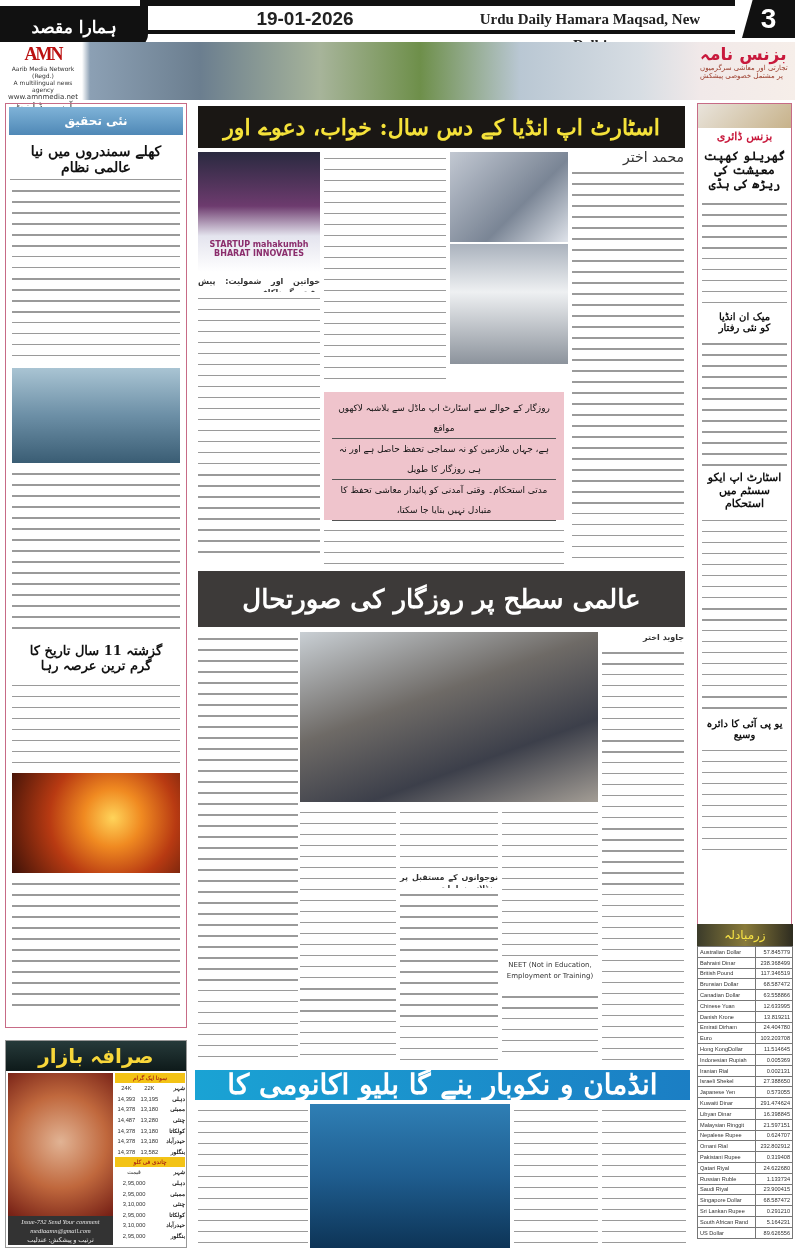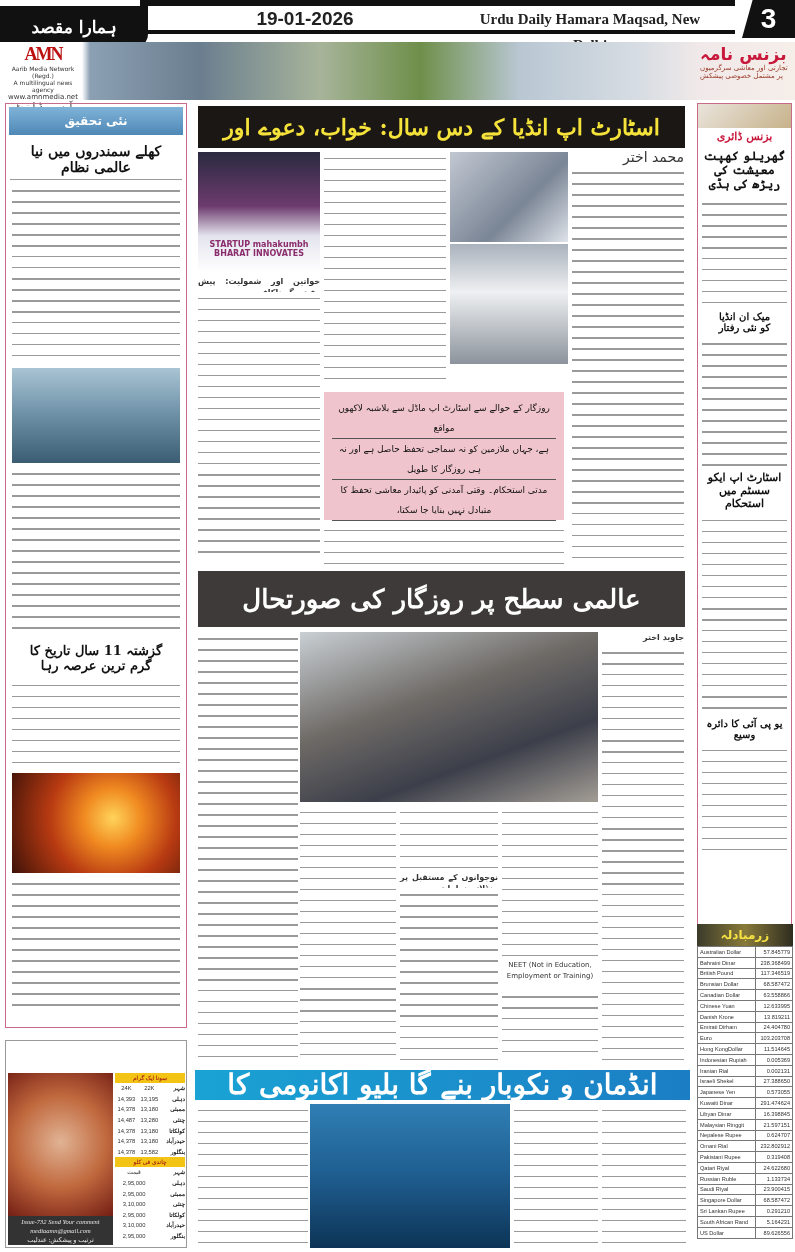--- a/index.html
+++ b/index.html
@@ -30,21 +30,21 @@
 .lines{background:repeating-linear-gradient(#fff 0,#fff 6px,#9a9a9a 6px,#9a9a9a 7.5px,#fff 7.5px,#fff 11px)}
 .img{background:#888}
 
 #h1{left:198px;top:106px;width:487px;height:42px;background:#1a1714;color:#f5e23a;font-family:"DejaVu Serif",serif;font-size:22px;font-weight:bold;text-align:center;line-height:42px;direction:rtl}
 #h2{left:198px;top:571px;width:487px;height:56px;background:#3d3a39;color:#fff;font-family:"DejaVu Serif",serif;font-size:26px;font-weight:bold;text-align:center;line-height:56px;direction:rtl}
 #h3{left:195px;top:1100px;width:495px;height:30px;background:linear-gradient(90deg,#1aa3d4,#1b7ec4);color:#fff;font-family:"DejaVu Serif",serif;font-size:28px;font-weight:bold;text-align:center;line-height:30px;direction:rtl;transform:translateY(-30px)}
 #pull{left:324px;top:392px;width:240px;height:128px;background:#efc4cc;padding:6px 8px;direction:rtl}
 #pull p{font-size:9px;line-height:20px;border-bottom:1px solid #555;color:#111;text-align:center}
 
 #fx{left:697px;top:924px;width:96px;height:324px}
-#fxh{height:22px;background:linear-gradient(90deg,#3b3b2a,#887a3a,#2e2c20);color:#f7e244;font-weight:bold;text-align:center;font-size:12px;line-height:22px;direction:rtl}
+#fxh{height:22px;background:linear-gradient(90deg,#3b3b2a,#887a3a,#2e2c20);color:#f7e244;font-weight:normal;text-align:center;font-size:12px;line-height:22px;direction:rtl}
 #fx table{width:100%;border-collapse:collapse;font-size:5.6px;font-family:"Liberation Sans",sans-serif;color:#333}
 #fx td{border:0.5px solid #777;height:10.8px;padding:0 2px;white-space:nowrap}
 #fx td.v{text-align:right}
 
 #sar{left:5px;top:1040px;width:182px;height:208px;border:1px solid #999}
 #sarh{height:30px;background:linear-gradient(#263a3a,#0e1a1a);color:#f8d73a;font-weight:bold;font-size:20px;text-align:center;line-height:30px;direction:rtl}
 #sarimg{left:2px;top:32px;width:105px;height:172px;background:radial-gradient(circle at 50% 40%,#e1b394 0,#c0683d 40%,#7a2418 75%,#3a1410 100%)}
 #sarcap{left:2px;top:175px;width:105px;height:29px;background:#333;color:#e6e6e6;font-family:"Liberation Serif",serif;font-style:italic;font-size:6.5px;text-align:center;line-height:9px;padding-top:1px}
 #sartab{left:109px;top:32px;width:70px;height:172px;font-size:5.8px;font-family:"Liberation Sans",sans-serif}
 #sartab .bh{background:#f3c316;color:#b03311;text-align:center;font-weight:bold;direction:rtl;height:10px;line-height:10px}
@@ -250,20 +250,21 @@
         </tr>
         <tr>
           <td>US Dollar</td>
           <td class="v">89.626556</td>
         </tr>
       </tbody>
     </table>
 </div>
 
 <div id="sar" class="abs">
+  <div id="sarh">صرافہ بازار</div>
   <div id="sarimg" class="abs"></div>
   <div id="sarcap" class="abs">
     <div>Issue-732  Send Your comment</div>
     <div>mediaamn@gmail.com</div>
     <div style="direction:rtl;font-style:normal">ترتیب و پیشکش: عندلیب</div>
   </div>
   <div id="sartab" class="abs">
     <div class="bh">سونا ایک گرام</div>
     <table>
       <thead>

